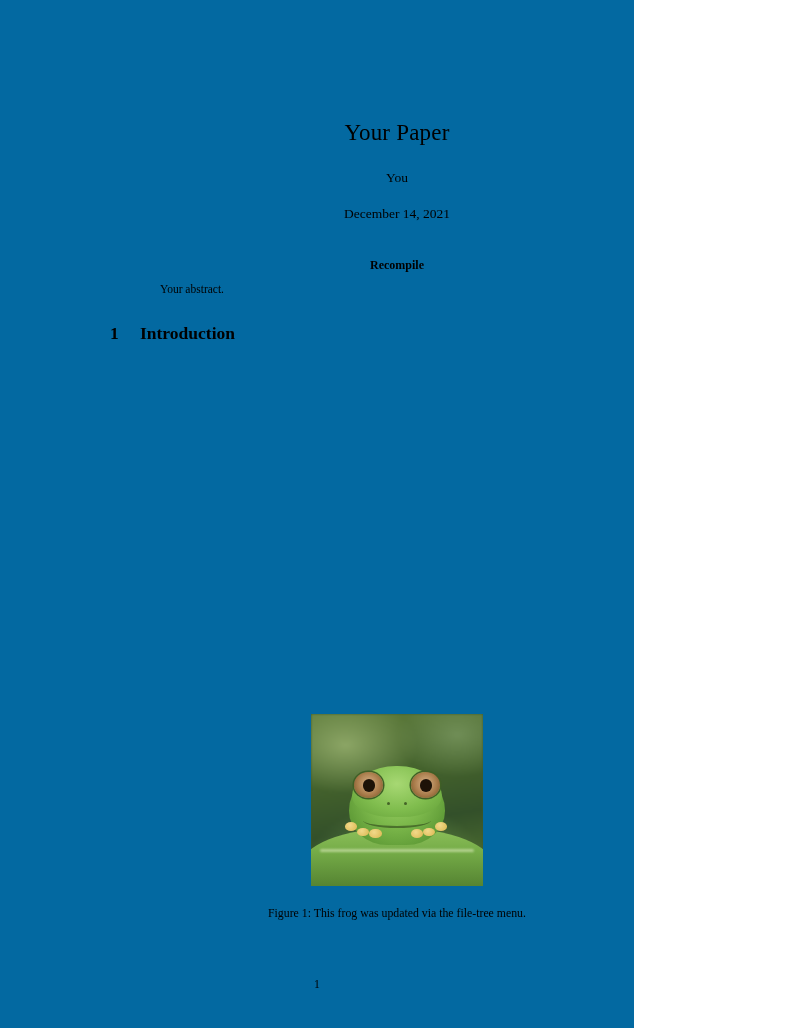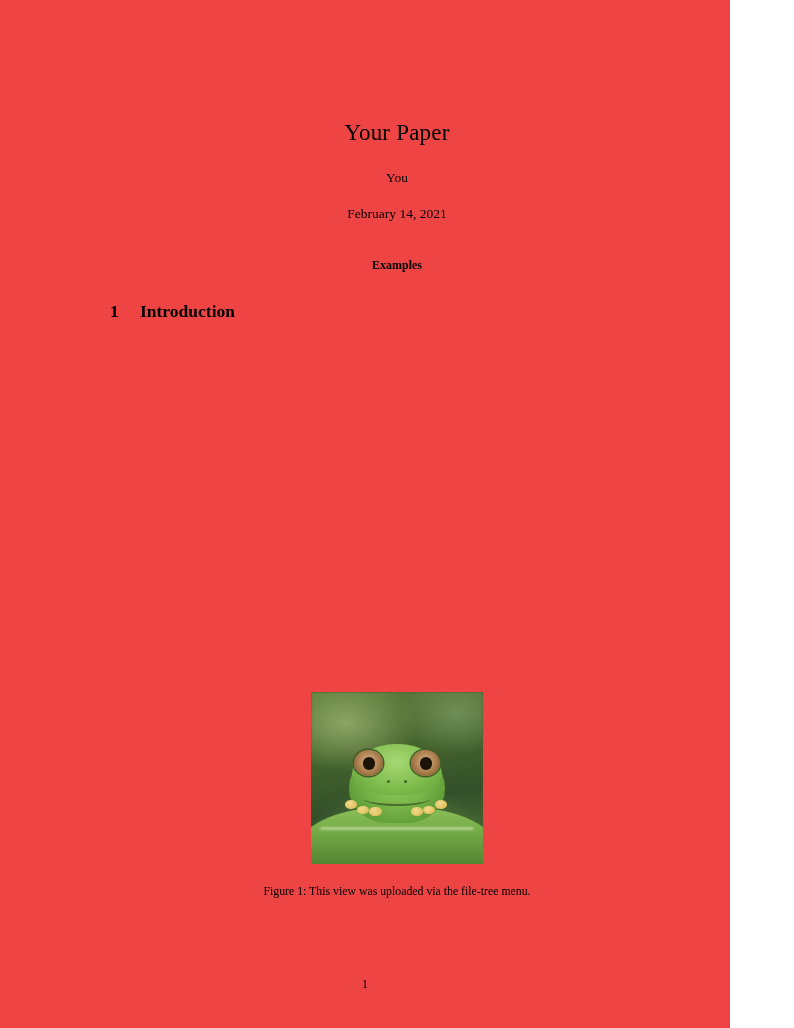--- a/index.html
+++ b/index.html
@@ -6,23 +6,23 @@
     margin: 0;
     padding: 0;
     background: #ffffff;
   }
   body {
     font-family: "Liberation Serif", serif;
     color: #000000;
   }
   .page {
     position: relative;
-    width: 730px;
+    width: 634px;
     height: 1028px;
-    background: #ef4444;
+    background: #0369a1;
     overflow: hidden;
   }
   .content {
     position: absolute;
     left: 110px;
     top: 0;
     width: 574px;
   }
   .doc-title {
     text-align: center;
@@ -198,23 +198,24 @@
   }
 </style>
 </head>
 <body>
 
 <div class="page">
   <div class="content">
 
     <div class="doc-title">Your Paper</div>
     <div class="doc-author">You</div>
-    <div class="doc-date">February 14, 2021</div>
-
-    <div class="abstract-head">Examples</div>
+    <div class="doc-date">December 14, 2021</div>
+
+    <div class="abstract-head">Recompile</div>
+    <div class="abstract-body">Your abstract.</div>
 
     <div class="section-head">
       <span class="section-num">1</span>
       <span>Introduction</span>
     </div>
 
 
     <div class="figure-block">
       <div class="figure-img">
         <div class="fi-bg"></div>
@@ -231,19 +232,19 @@
         <div class="fi-nostril l"></div>
         <div class="fi-nostril r"></div>
         <div class="fi-mouth"></div>
         <div class="fi-toe t1"></div>
         <div class="fi-toe t2"></div>
         <div class="fi-toe t3"></div>
         <div class="fi-toe t4"></div>
         <div class="fi-toe t5"></div>
         <div class="fi-toe t6"></div>
       </div>
-      <div class="figure-caption">Figure 1: This view was uploaded via the file-tree menu.</div>
+      <div class="figure-caption">Figure 1: This frog was updated via the file-tree menu.</div>
     </div>
 
   </div>
 
   <div class="page-number">1</div>
 </div>
 
 </body></html>

